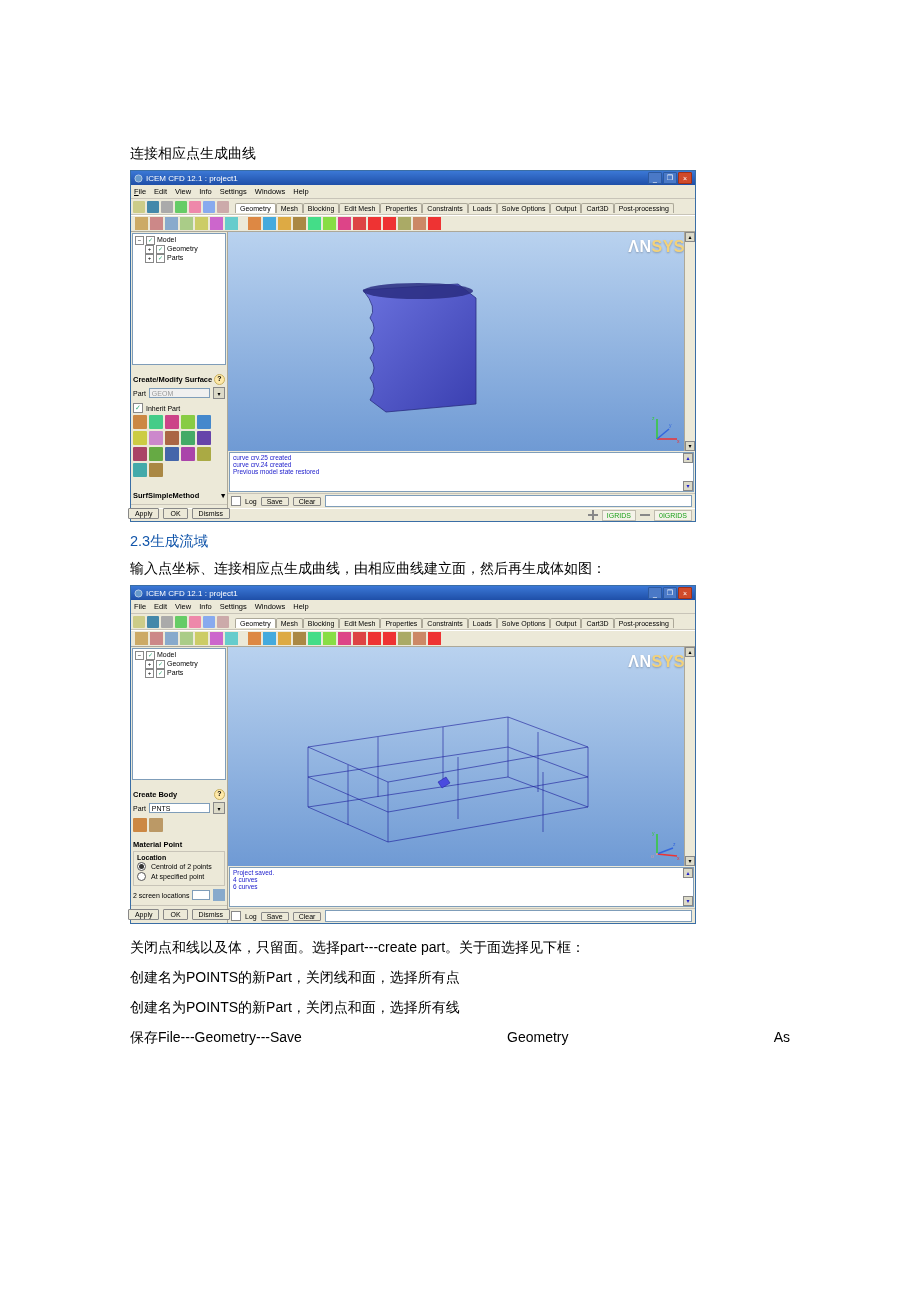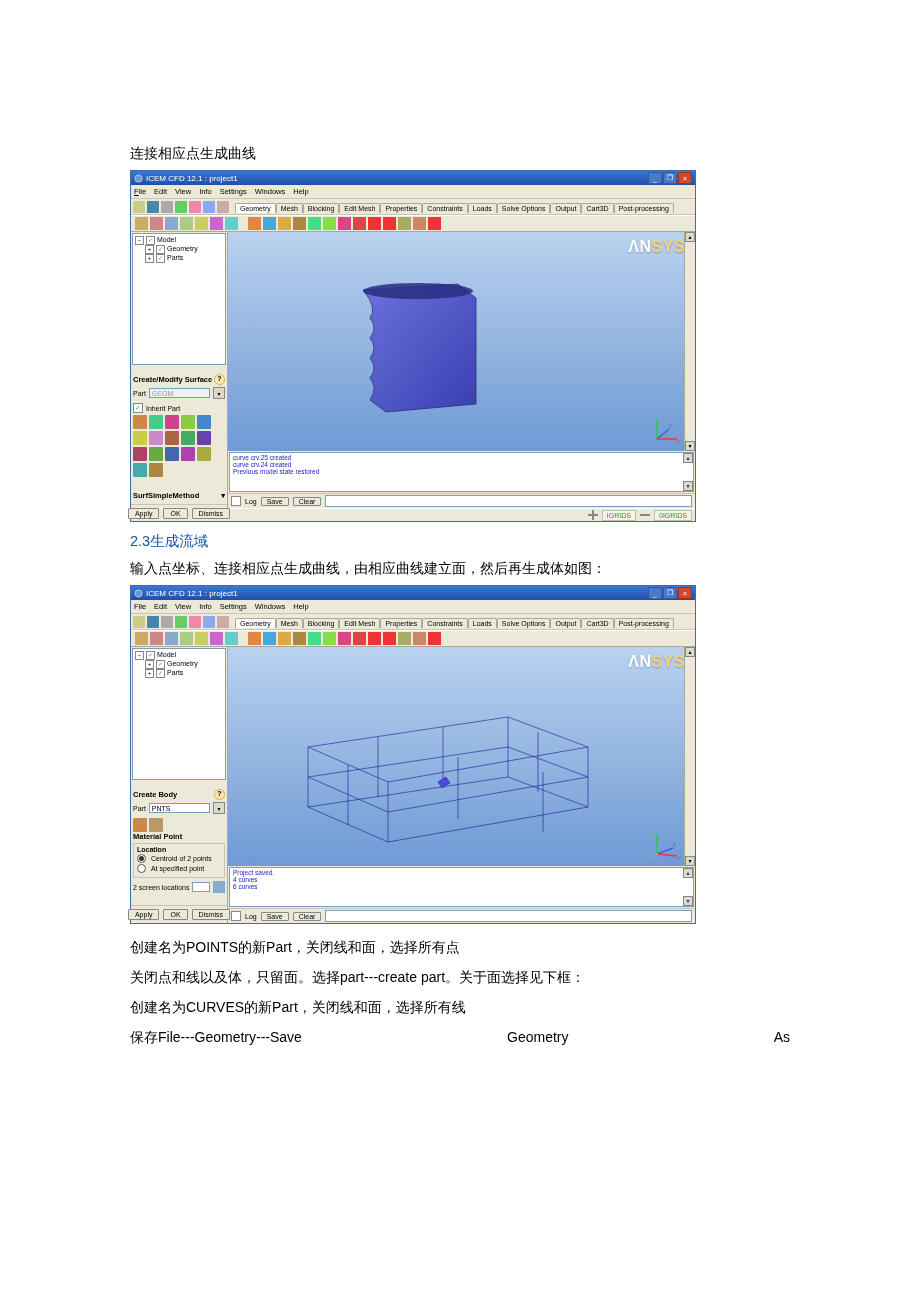--- a/index.html
+++ b/index.html
@@ -341,21 +341,21 @@
             </div>
           <div class="lp-row">
             <span class="lbl">Part</span>
             <input type="text" value="PNTS" style="">
             <div class="combo-arrow">▾</div>
           </div>
           <div class="lp-iconrow" style="margin-top:4px;">
             <div class="smico" style="background:#c84"></div>
             <div class="smico" style="background:#b96"></div>
           </div>
-          <div class="lp-title" style="margin-top:0;">
+          <div class="lp-title" style="margin-top:8px;">
               <span>Material Point</span>
             </div>
           <div class="loc-fieldset">
             <div class="loc-legend">Location</div>
             <div class="lp-row">
                 <span class="radio on"></span>
                 <span>Centroid of 2 points</span>
               </div>
             <div class="lp-row">
                 <span class="radio"></span>
@@ -422,22 +422,22 @@
           <span class="lp-chk"></span>
             <span>Log</span>
           <div class="b">Save</div>
           <div class="b">Clear</div>
           <input type="text" style="">
         </div>
       </div>
     </div>
   </div>
 
+  <p class="body-text">关闭点和线以及体，只留面。选择part---create part。关于面选择见下框：</p>
   <p class="body-text">创建名为POINTS的新Part，关闭线和面，选择所有点</p>
-  <p class="body-text">关闭点和线以及体，只留面。选择part---create part。关于面选择见下框：</p>
-  <p class="body-text">创建名为CURVES的新Part，关闭线和面，选择所有线</p>
+  <p class="body-text">创建名为POINTS的新Part，关闭点和面，选择所有线</p>
   <p class="body-text justify">
     <span>保存File---Geometry---Save</span>
       <span>Geometry</span>
       <span>As</span>
   </p>
 
 </div>
 
 </body></html>

